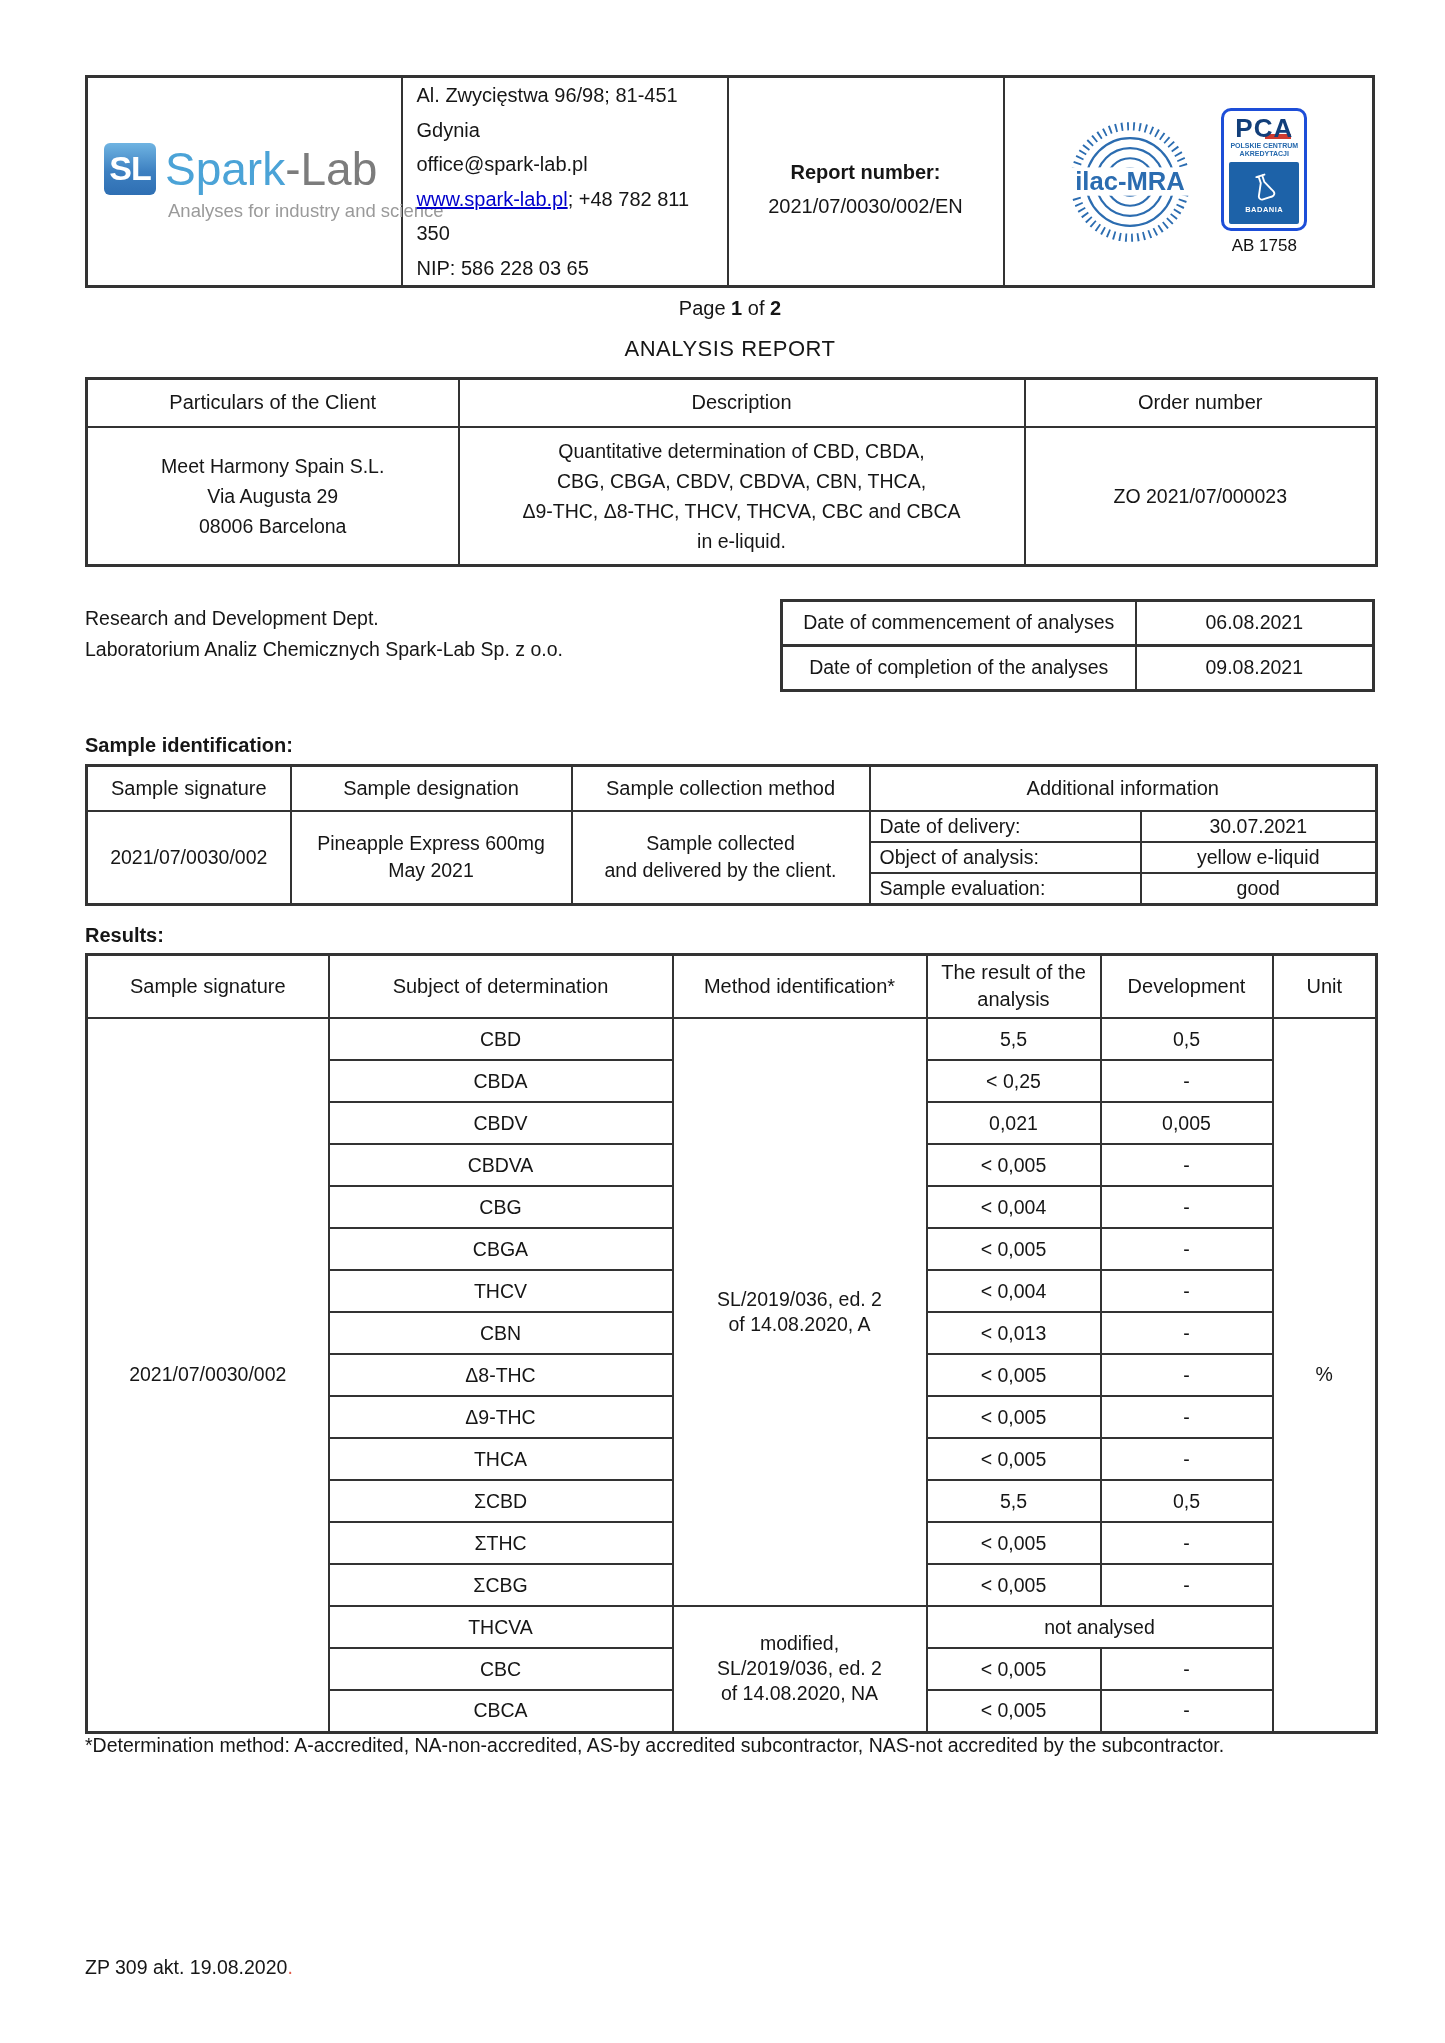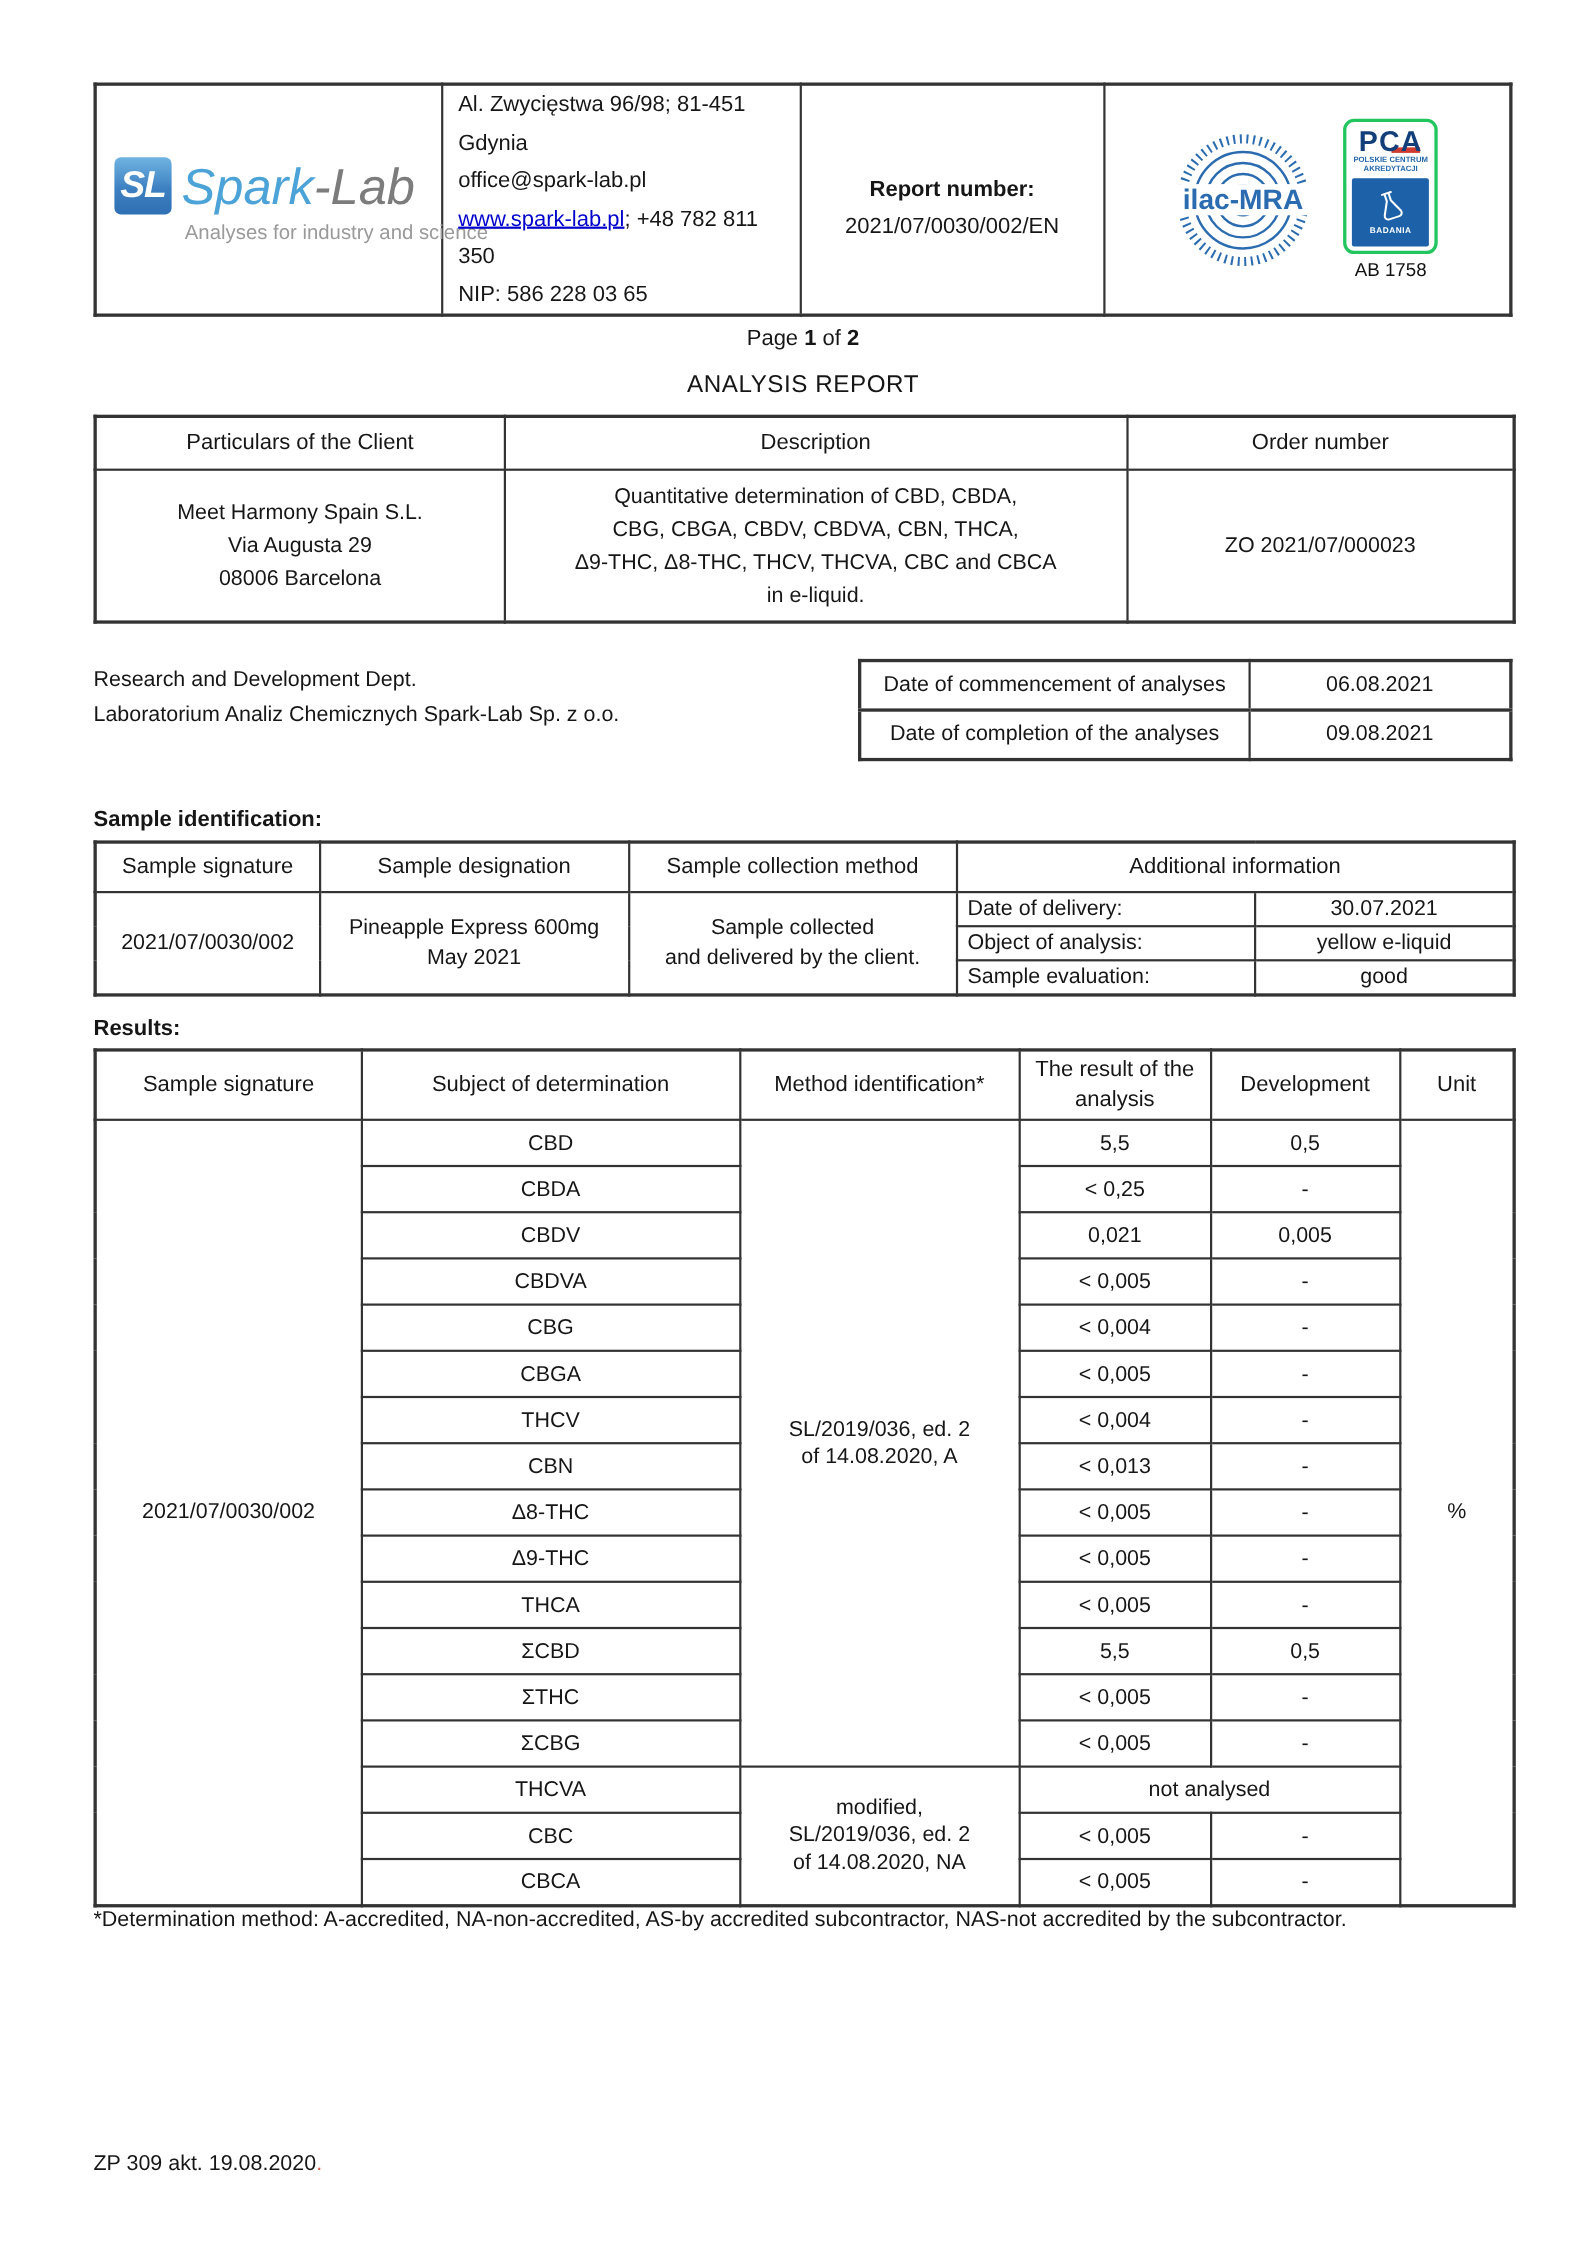--- a/index.html
+++ b/index.html
@@ -11,21 +11,21 @@
   }
   .content { position:absolute; left:85px; top:75px; width:1290px; }
 
   table.t { border-collapse:collapse; table-layout:fixed; border:3px solid #333; }
   table.t td, table.t th { border:2px solid #333; font-weight:normal; }
 
   
   .header-table { width:1287px; }
   .header-table td { height:138px; vertical-align:middle; }
   .logo-wrap { display:flex; flex-direction:column; justify-content:center; padding-left:16px; }
-  .logo-row { display:flex; align-items:center; gap:9px;font-style:italic; }
+  .logo-row { display:flex; align-items:center; gap:9px; }
   .sl-box {
     width:52px; height:52px; border-radius:6px; flex:0 0 52px;
     background:linear-gradient(180deg,#6fb4e2 0%,#3d80c1 55%,#2f6fb3 100%);
     color:#fff; font-size:34px; font-weight:bold; letter-spacing:-1px;
     display:flex; align-items:center; justify-content:center;
   }
   .brand { font-size:46px; font-weight:400; white-space:nowrap; }
   .brand-accent { color:#4ba3d7; }
   .brand-rest { color:#7c7c7c; }
   .tagline { color:#9a9a9a; font-size:18.5px; margin-top:4px; margin-left:64px; white-space:nowrap; }
@@ -33,21 +33,21 @@
   .addr-cell { padding-left:14px; font-size:20px; line-height:34.5px; }
   .website-link { color:#0000cc; text-decoration:underline; }
 
   .report-cell { vertical-align:top; text-align:center; padding-top:16px; }
   .rn-label { font-weight:bold; font-size:20px; margin-bottom:11px; }
   .rn-value { font-size:20px; }
 
   .logos-flex { display:flex; align-items:center; justify-content:center; gap:24px; }
   .ilac-svg { display:block; }
   .pca-wrap { width:92px; text-align:center; }
-  .pca-box { border:3px solid #22c55e; border-radius:10px; background:#fff; padding:5px 3px 4px; width:86px; margin:0 auto; }
+  .pca-box { border:3px solid #1d4ed8; border-radius:10px; background:#fff; padding:5px 3px 4px; width:86px; margin:0 auto; }
   .pca-word { font-weight:bold; font-size:26px; color:#123f7a; letter-spacing:1px; line-height:24px; }
   .pca-red { width:26px; height:5px; background:#cf3b2f; margin:-6px 10px 3px auto; }
   .pca-sub { font-size:7px; font-weight:bold; color:#2468ad; line-height:8px; }
   .pca-badge { margin:4px auto 0; background:#1d62a8; border-radius:2px; width:70px; height:62px;
                display:flex; flex-direction:column; align-items:center; justify-content:center; gap:3px; }
   .pca-badge-label { color:#fff; font-size:7.5px; font-weight:bold; letter-spacing:0.5px; }
   .pca-cert { font-size:17px; color:#111; margin-top:5px; }
 
   .page-ind { text-align:center; font-size:20px; margin-top:9px; }
   .bold { font-weight:bold; }

